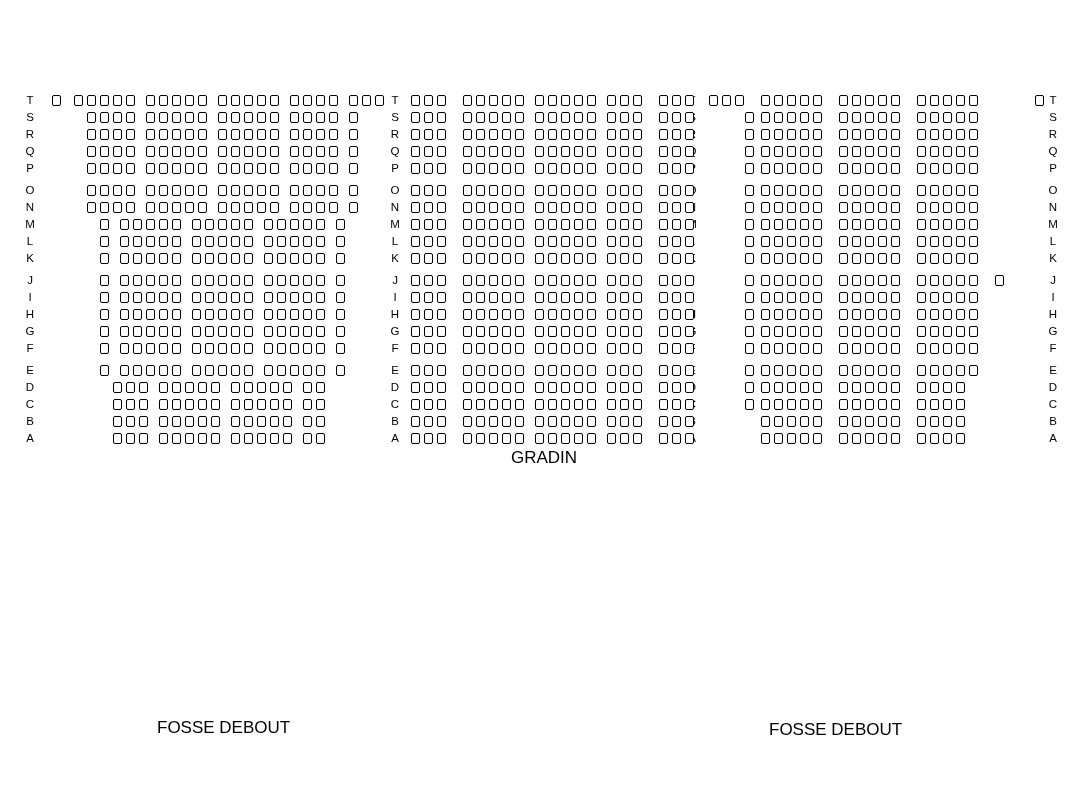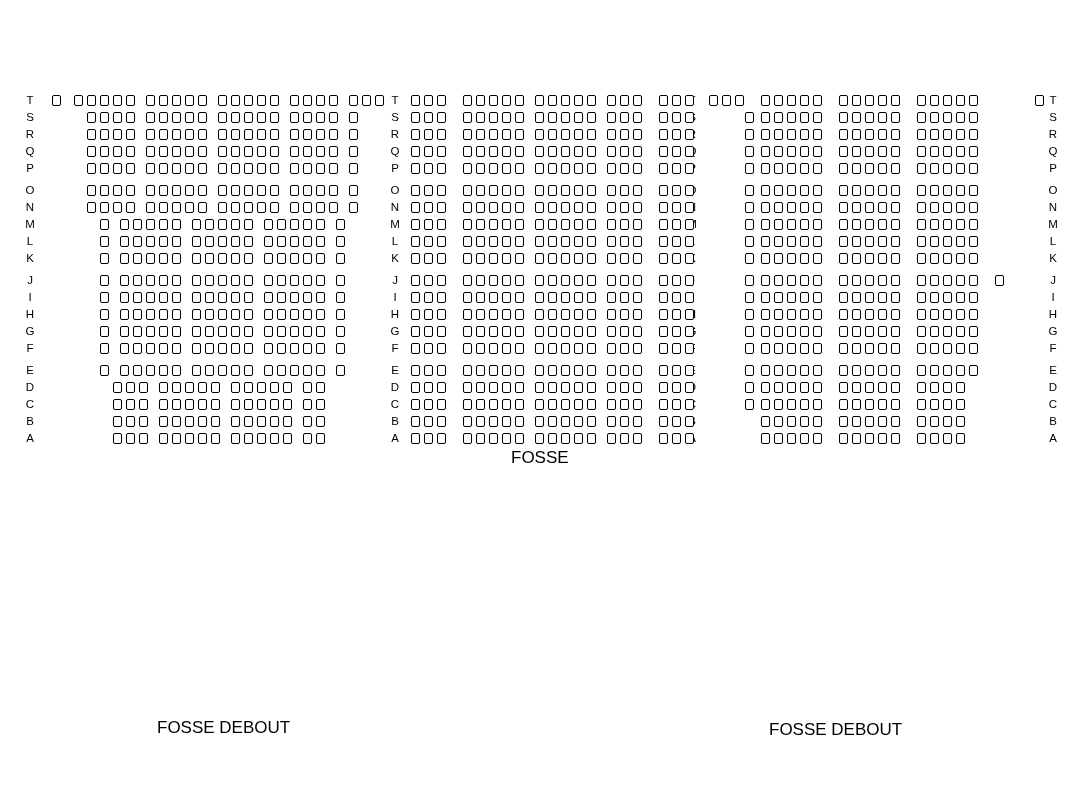--- a/index.html
+++ b/index.html
@@ -1169,16 +1169,16 @@
     <div class="seat" style="left: 813px; top: 433px;"></div>
     <div class="seat" style="left: 839px; top: 433px;"></div>
     <div class="seat" style="left: 852px; top: 433px;"></div>
     <div class="seat" style="left: 865px; top: 433px;"></div>
     <div class="seat" style="left: 878px; top: 433px;"></div>
     <div class="seat" style="left: 891px; top: 433px;"></div>
     <div class="seat" style="left: 917px; top: 433px;"></div>
     <div class="seat" style="left: 930px; top: 433px;"></div>
     <div class="seat" style="left: 943px; top: 433px;"></div>
     <div class="seat" style="left: 956px; top: 433px;"></div>
-    <div class="arealabel" style="left: 511px; top: 448px;">FOSSE</div>
+    <div class="arealabel" style="left: 511px; top: 448px;">GRADIN</div>
     <div class="arealabel" style="left: 157px; top: 718px;">FOSSE DEBOUT</div>
     <div class="arealabel" style="left: 769px; top: 720px;">FOSSE DEBOUT</div>
   </div>
 
 </body></html>

